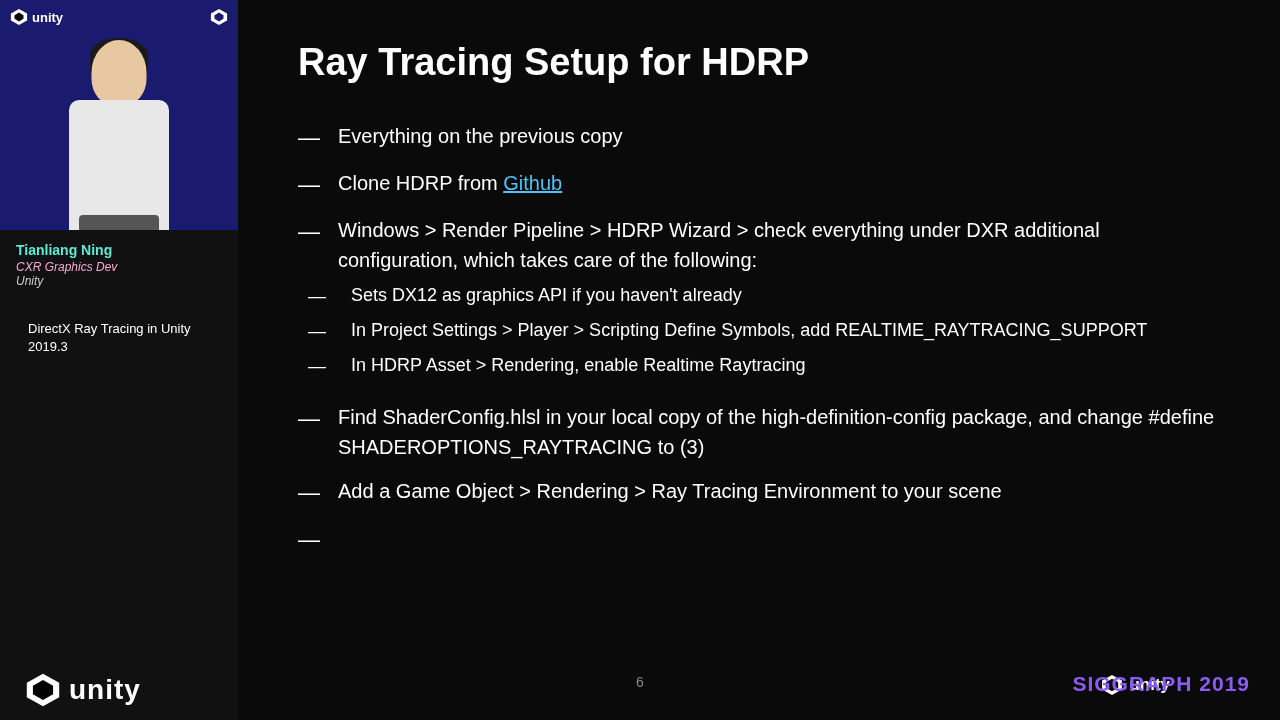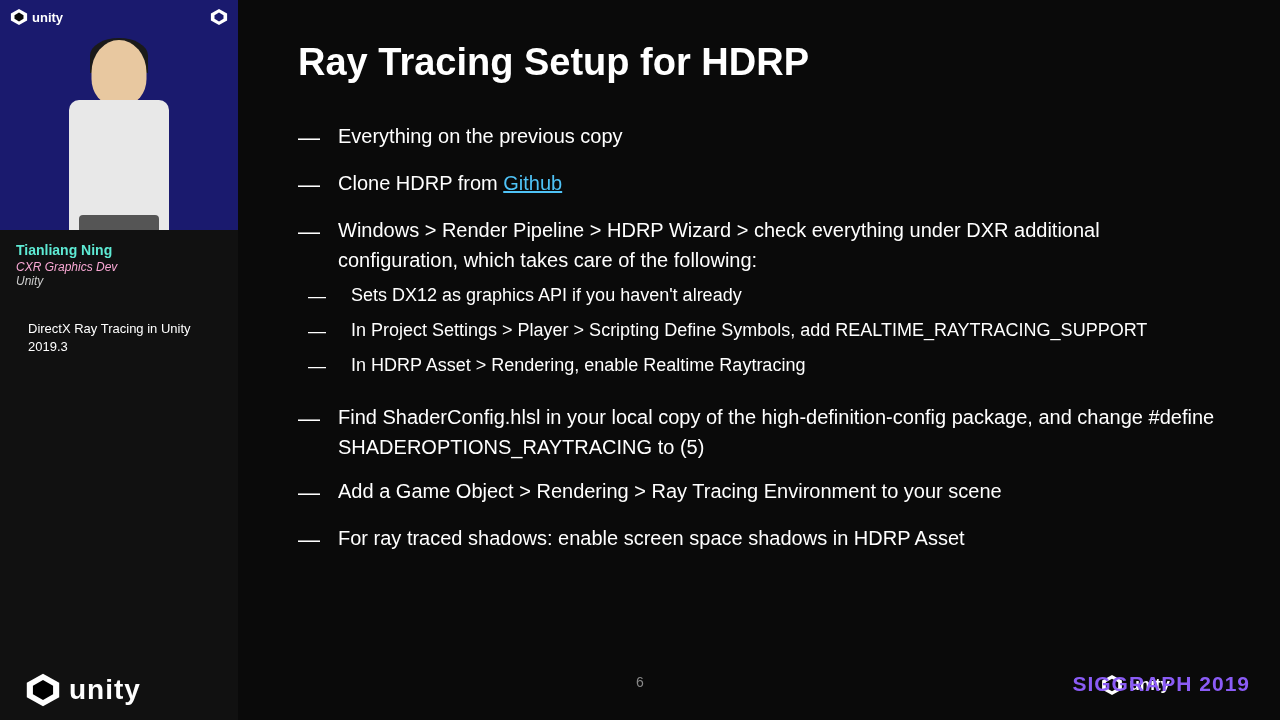--- a/index.html
+++ b/index.html
@@ -317,31 +317,30 @@
         </li>
         <li class="sub-bullet-item">
           <span class="sub-bullet-dash">—</span>
           <span class="sub-bullet-text">In HDRP Asset &gt; Rendering, enable Realtime Raytracing</span>
         </li>
       </ul>
     </li>
 
     <li class="bullet-item">
       <span class="bullet-dash">—</span>
-      <span class="bullet-text">Find ShaderConfig.hlsl in your local copy of the high-definition-config package, and change #define SHADEROPTIONS_RAYTRACING to (5)</span>
+      <span class="bullet-text">Find ShaderConfig.hlsl in your local copy of the high-definition-config package, and change #define SHADEROPTIONS_RAYTRACING to (3)</span>
     </li>
 
     <li class="bullet-item">
       <span class="bullet-dash">—</span>
       <span class="bullet-text">Add a Game Object &gt; Rendering &gt; Ray Tracing Environment to your scene</span>
     </li>
 
     <li class="bullet-item">
       <span class="bullet-dash">—</span>
-      <span class="bullet-text">For ray traced shadows: enable screen space shadows in HDRP Asset</span>
     </li>
   </ul>
 </div>
 
 <div style="position:absolute; bottom:30px; left:50%; transform:translateX(-50%); color:#888; font-size:14px;">6</div>
 
 <div style="position:absolute; bottom:24px; right:110px; display:flex; align-items:center; gap:6px;">
   <svg width="22" height="22" viewBox="0 0 100 100" fill="white">
     <polygon points="50,5 95,30 95,70 50,95 5,70 5,30"></polygon>
     <polygon points="50,22 78,38 78,62 50,78 22,62 22,38" fill="#0a0a0a"></polygon>

